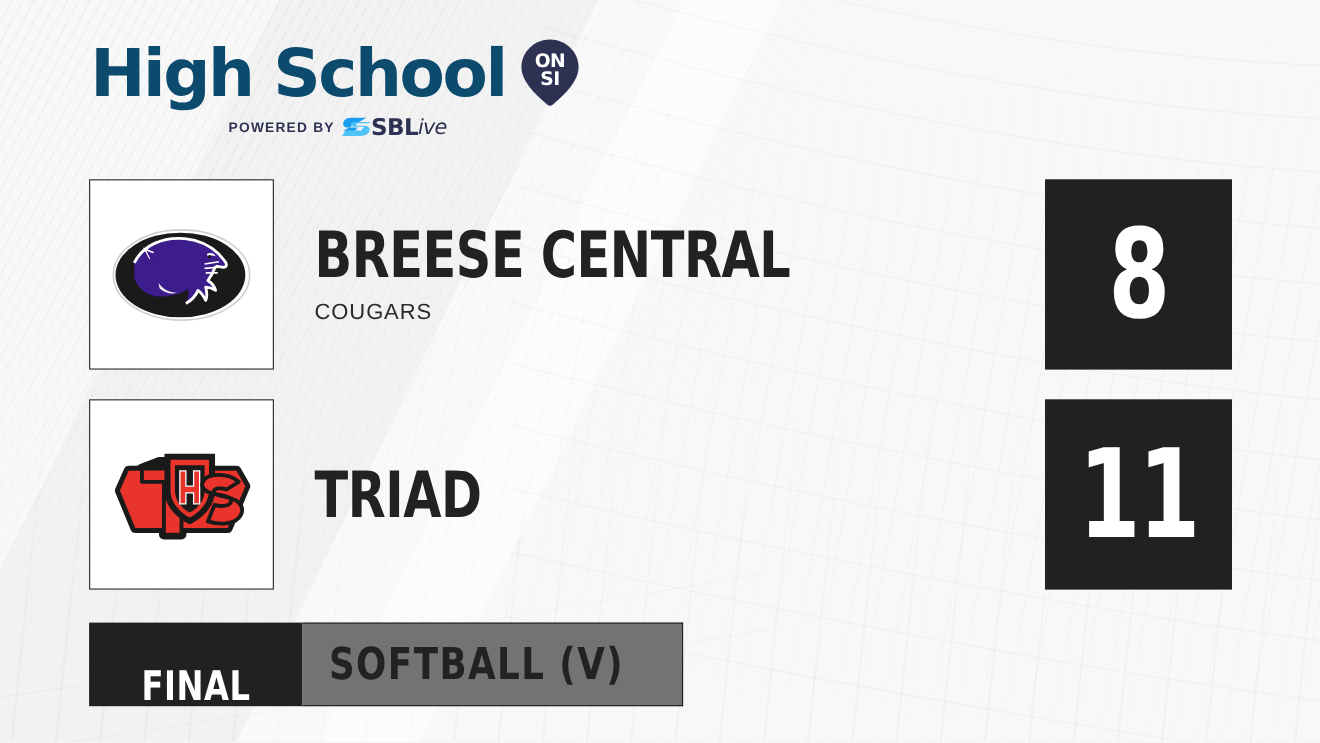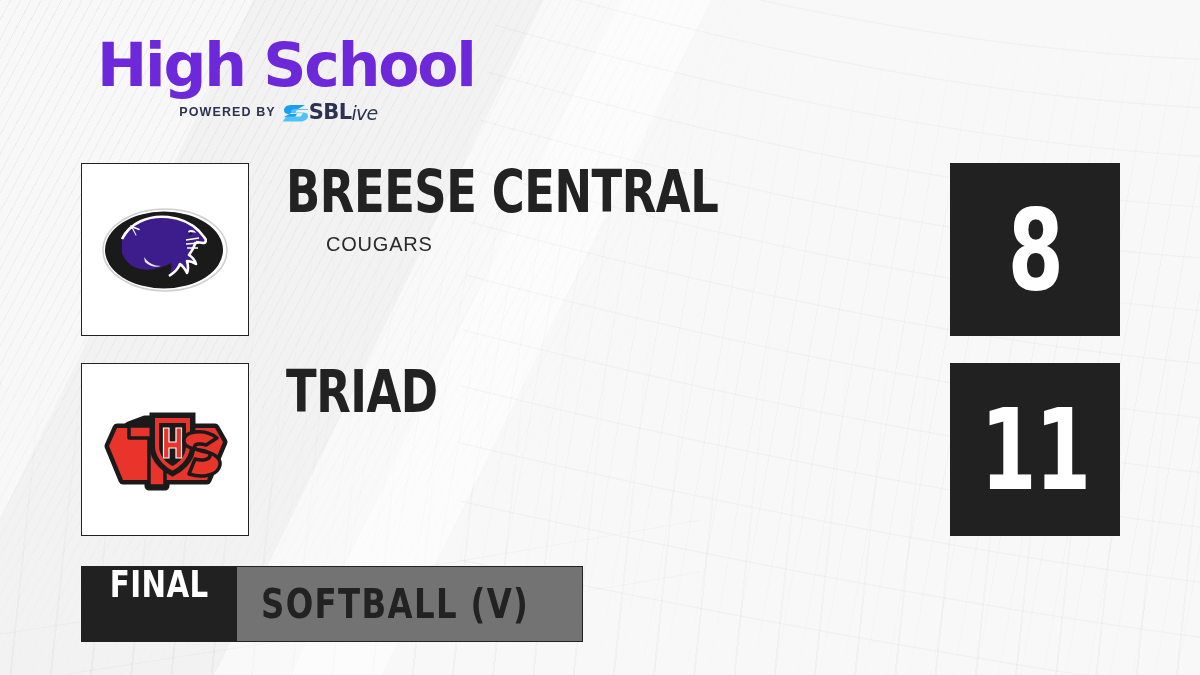--- a/index.html
+++ b/index.html
@@ -48,35 +48,34 @@
 
   
   #logo-block{position:absolute;left:82px;top:36px;}
   .logo-row{display:flex;align-items:center;}
   .logo-wordmark{
     font-family:"DejaVu Sans", sans-serif;
     font-weight:bold;
     font-size:60px;
     line-height:58px;
     letter-spacing:-2.2px;
-    color:#6d28d9;
+    color:#0c4a6e;
     white-space:nowrap;
-    margin-left:15px;
   }
   .pin{position:relative;width:64px;height:64px;margin-left:8px;margin-top:-2px;}
   .pin svg{display:block;}
   .powered{
     display:flex;align-items:center;justify-content:center;
     margin-top:6px;gap:7px;
   }
   .powered-text{
     font-family:"Liberation Sans", sans-serif;
     font-weight:bold;font-size:12.5px;letter-spacing:1.1px;color:#2e3252;
   }
-  .sblive{display:flex;align-items:flex-end;}
+  .sblive{display:flex;align-items:center;}
   .sblive-word{
     font-family:"DejaVu Sans", sans-serif;
     font-weight:bold;font-size:21px;letter-spacing:-0.6px;color:#2e3252;
   }
   .sblive-ive{
     font-family:"DejaVu Sans", sans-serif;
     font-weight:normal;font-style:italic;font-size:19px;letter-spacing:-0.8px;color:#2e3252;
   }
 
   
@@ -85,56 +84,56 @@
   #row-home{top:363px;}
 
   .logo-tile{
     position:absolute;left:81px;top:0;width:168px;height:173px;
     background:#ffffff;border:1px solid #222222;
     display:flex;align-items:center;justify-content:center;
     box-sizing:border-box;
   }
   .logo-tile svg{display:block;}
 
-  .team-text{position:absolute;left:286px;top:0;height:173px;display:flex;flex-direction:column;}
+  .team-text{position:absolute;left:286px;top:0;height:173px;display:flex;flex-direction:column;justify-content:center;}
   .team-name{
     font-family:"DejaVu Sans Condensed","DejaVu Sans", sans-serif;
     font-weight:bold;
     font-size:58px;
     line-height:58px;
     letter-spacing:-0.5px;
     color:#222222;
     transform:scaleX(0.86);
     transform-origin:left center;
     white-space:nowrap;
   }
   .team-mascot{
     font-family:"Liberation Sans", sans-serif;
-    font-size:20px;letter-spacing:0.8px;color:#2a2a2a;margin-top:12px;margin-left:40px;
+    font-size:20px;letter-spacing:0.8px;color:#2a2a2a;margin-top:12px;
   }
 
   .score-box{
     position:absolute;left:950px;top:0;width:170px;height:173px;
     background:#212121;
     display:flex;align-items:center;justify-content:center;
   }
   .score-num{
     font-family:"DejaVu Sans Condensed","DejaVu Sans", sans-serif;
     font-weight:bold;
     font-size:112px;line-height:112px;color:#ffffff;
     transform:scaleX(0.80);transform-origin:center center;
     letter-spacing:-2px;
   }
 
   
   #status-bar{position:absolute;left:81px;top:566px;height:76px;display:flex;}
   .status-final{
     background:#212121;color:#ffffff;
-    display:flex;align-items:flex-start;justify-content:center;
-    padding:0 22px;
+    display:flex;align-items:flex-end;justify-content:center;
+    padding:0 41px;
     box-sizing:border-box;
     min-width:148px;
   }
   .status-final span{
     font-family:"DejaVu Sans Condensed","DejaVu Sans", sans-serif;
     font-weight:bold;font-size:37px;line-height:37px;letter-spacing:0.5px;
     transform:scaleX(0.88);transform-origin:center;
   }
   .status-sport{
     background:#737373;border:1px solid #222222;border-left:none;
@@ -179,20 +178,27 @@
         <path d="M-40,690 Q300,640 700,572"></path>
       </g>
     </svg>
   </div>
   <div class="bg-layer bg-hatch-mid"></div>
   <div class="bg-layer bg-hatch-fine"></div>
 
   <div id="logo-block">
     <div class="logo-row">
       <div class="logo-wordmark">High School</div>
+      <div class="pin">
+        <svg width="64" height="64" viewBox="0 0 64 64">
+          <path d="M32 2 C17.6 2 6 13.4 6 27.3 C6 39 17 50.5 29.6 61.2 C30.9 62.3 33.1 62.3 34.4 61.2 C47 50.5 58 39 58 27.3 C58 13.4 46.4 2 32 2 Z" fill="#2e3252"></path>
+          <text x="32" y="27" text-anchor="middle" fill="#ffffff" font-family="DejaVu Sans, sans-serif" font-size="17" font-weight="bold" letter-spacing="-0.5">ON</text>
+          <text x="32" y="43" text-anchor="middle" fill="#ffffff" font-family="DejaVu Sans, sans-serif" font-size="17" font-weight="bold" letter-spacing="-0.5">SI</text>
+        </svg>
+      </div>
     </div>
     <div class="powered">
       <div class="powered-text">POWERED BY</div>
       <div class="sblive">
         <svg width="26" height="20" viewBox="0 0 26 20">
           <path d="M22 1 L8 1 C3 1 1 4 1 6.5 C1 9 3 10 6 10 L14 10 L12 13 L1 13 L1 13 Z" fill="#1b9df0"></path>
           <path d="M25 5 L12 5 C9 5 8 6.2 8 7.4 C8 8.6 9.4 9.2 11 9.2 L20 9.2 L17.5 12.6 L3 12.6 L0 17.6 L16 17.6 C22 17.6 25 15 25 12 C25 9.4 22.6 8.4 19.6 8.4 L12.4 8.4 L14 6 L25 6 Z" fill="#4fc3f7"></path>
         </svg>
         <span class="sblive-word">SBL</span>
           <span class="sblive-ive">ive</span>

